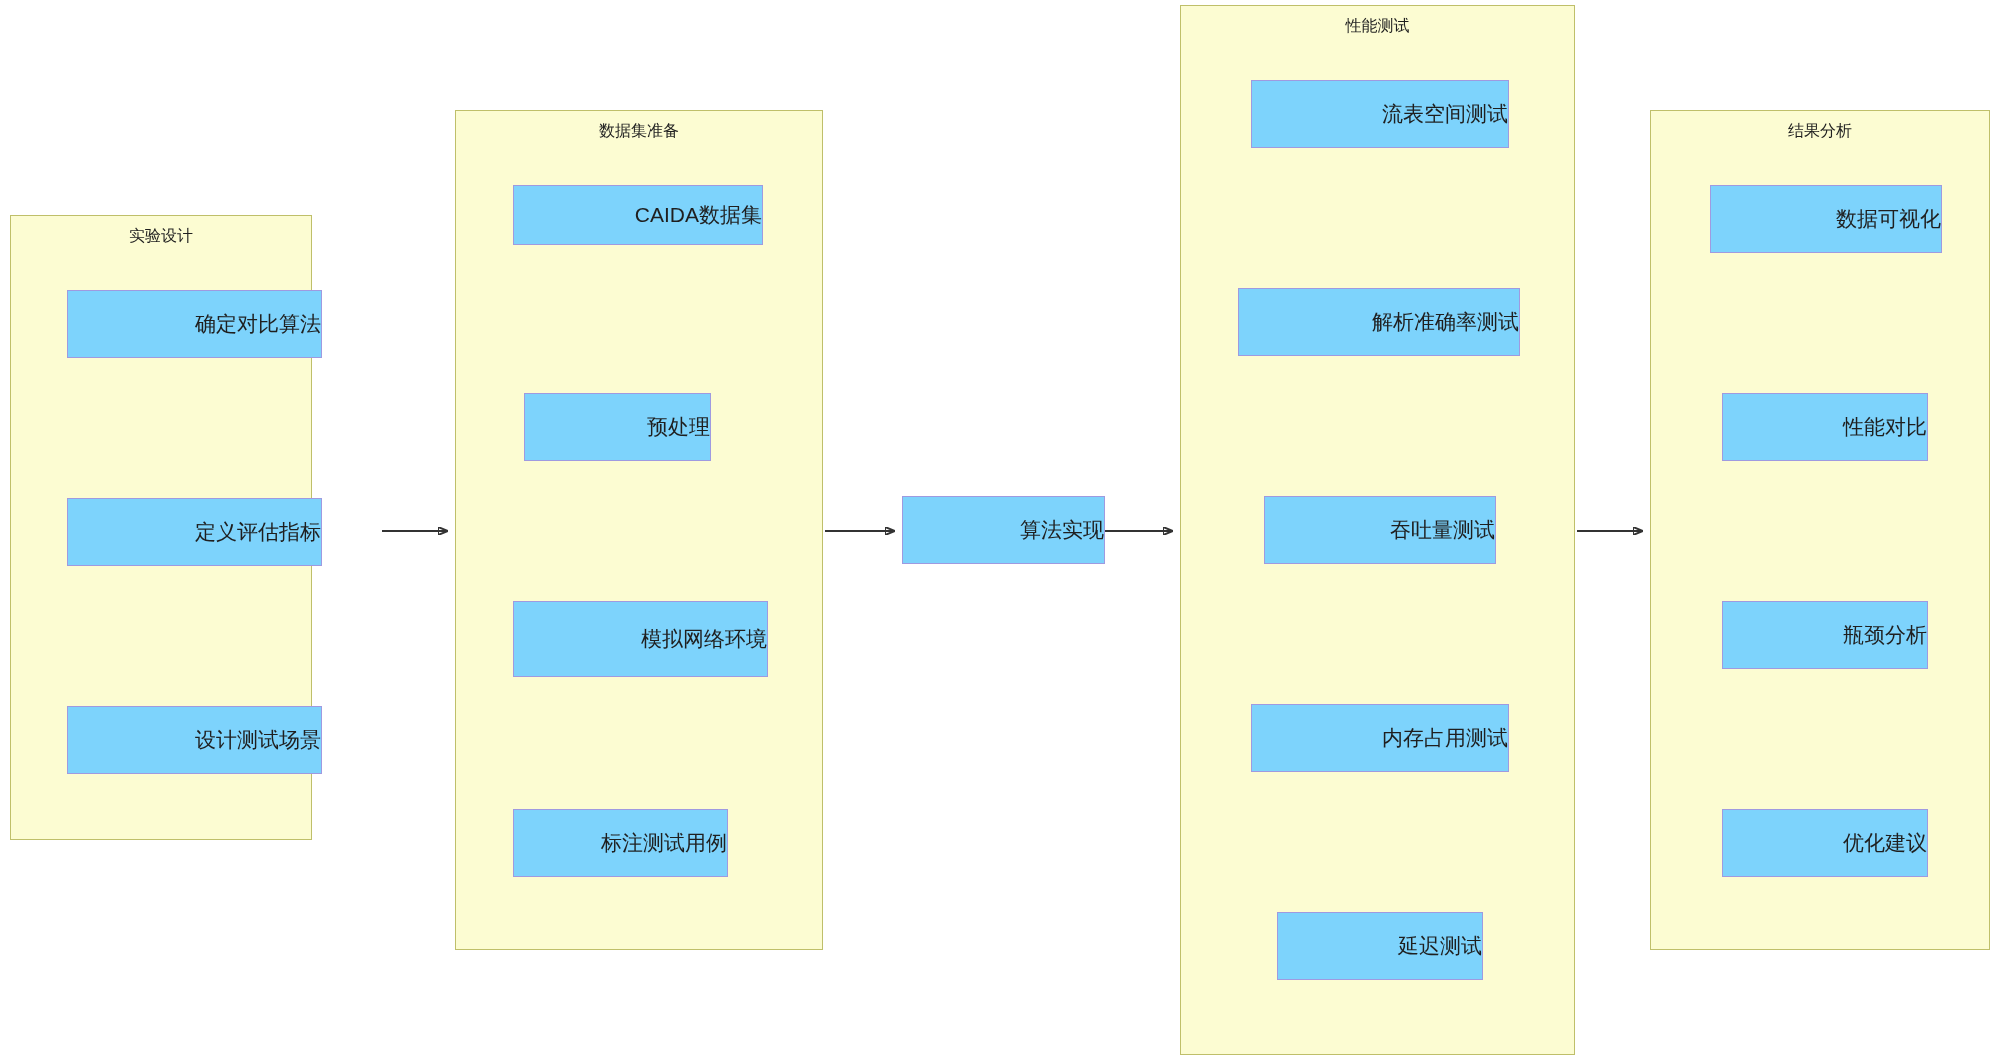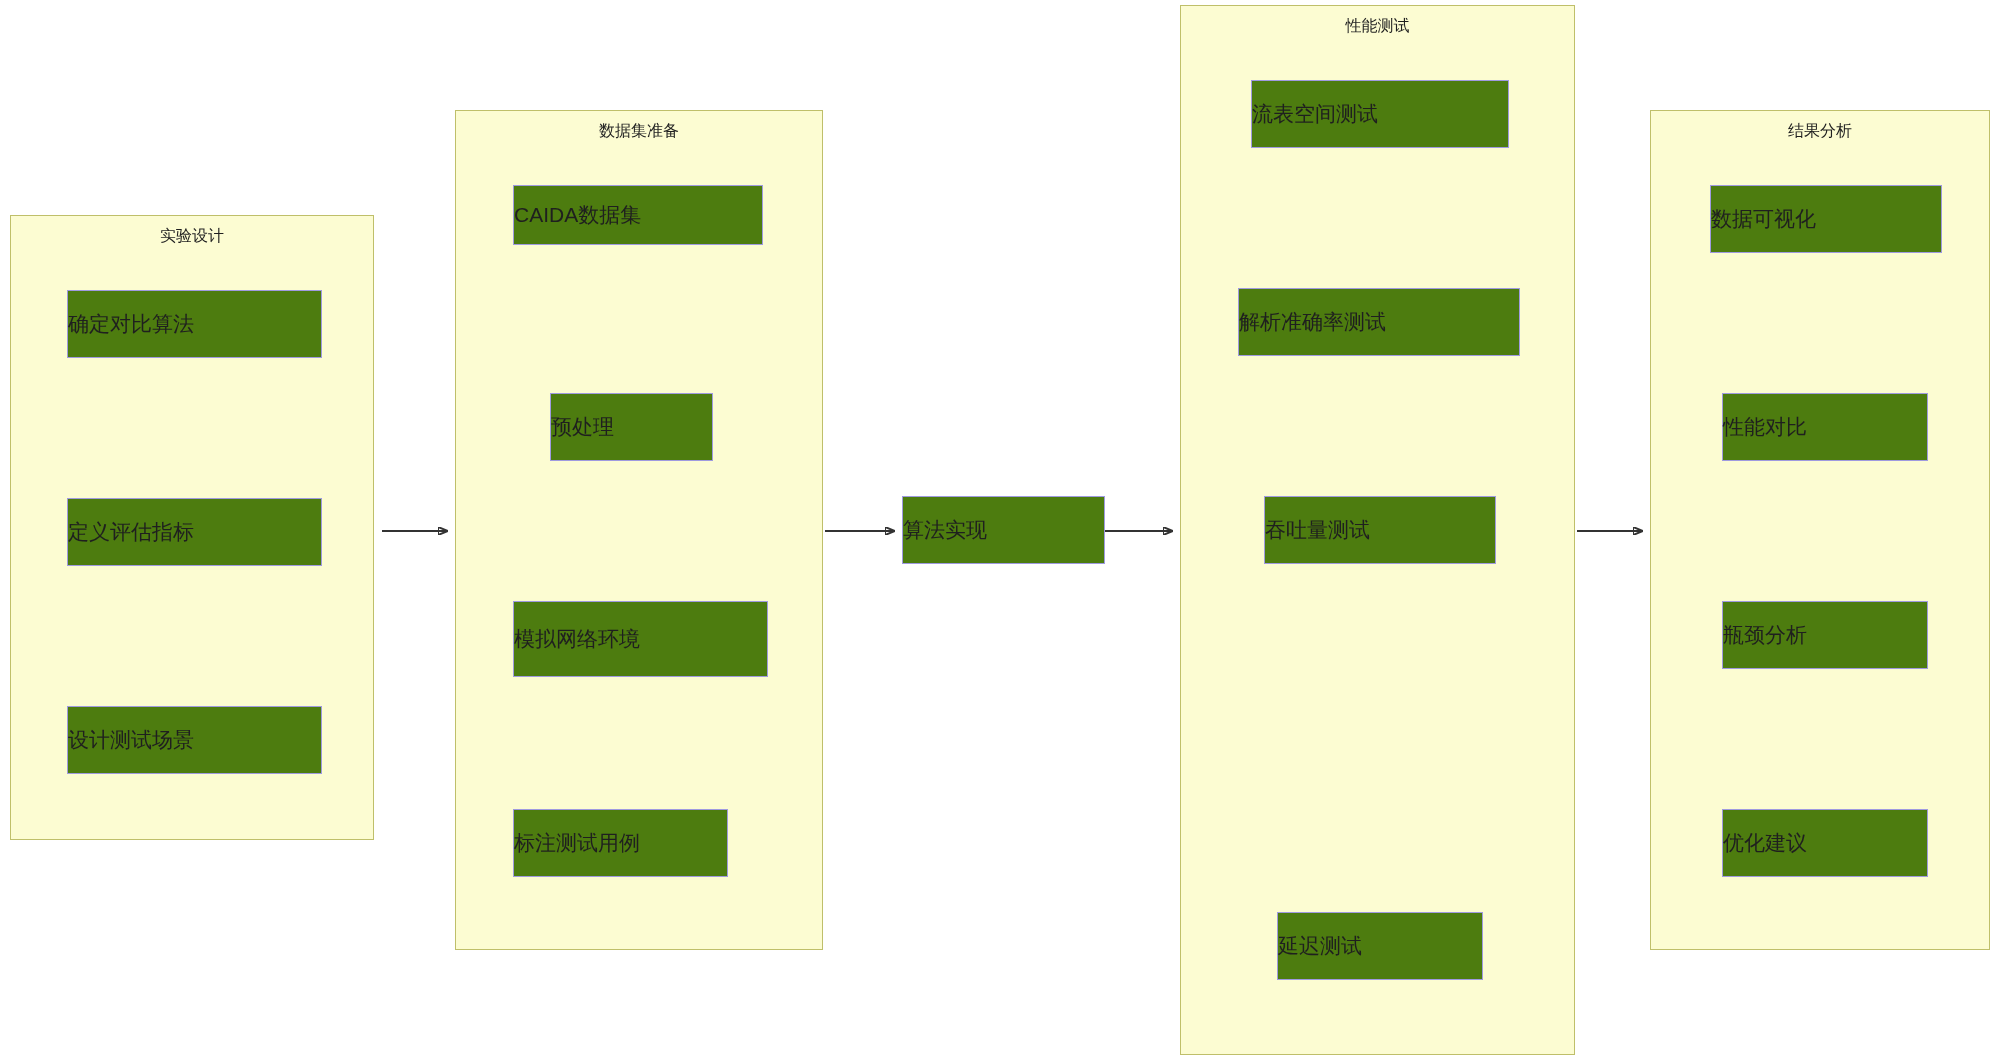--- a/index.html
+++ b/index.html
@@ -31,26 +31,26 @@
     position: absolute;
     top: 10px;
     left: 0;
     width: 100%;
     text-align: center;
     font-size: 16px;
     color: #1f1f1f;
   }
   .node {
     position: absolute;
-    background: #4d7c0f;
+    background: #7dd3fc;
     border: 1px solid #9f9ae0;
     box-sizing: border-box;
     display: flex;
     align-items: center;
-    justify-content: flex-start;
+    justify-content: flex-end;
     font-size: 21px;
     color: #1f1f1f;
     white-space: nowrap;
   }
   svg.edges {
     position: absolute;
     left: 0;
     top: 0;
     width: 2000px;
     height: 1062px;
@@ -92,40 +92,40 @@
     <line x1="1380" y1="564" x2="1380" y2="696" marker-end="url(#arrow)"></line>
     <line x1="1380" y1="772" x2="1380" y2="904" marker-end="url(#arrow)"></line>
 
     <line x1="1577" y1="531" x2="1642" y2="531" marker-end="url(#arrow)"></line>
 
     <line x1="1825" y1="253" x2="1825" y2="385" marker-end="url(#arrow)"></line>
     <line x1="1825" y1="461" x2="1825" y2="593" marker-end="url(#arrow)"></line>
     <line x1="1825" y1="669" x2="1825" y2="801" marker-end="url(#arrow)"></line>
   </svg>
 
-  <div class="cluster" style="left:10px; top:215px; width:364px; height:625px;">
+  <div class="cluster" style="left:10px; top:215px; width:302px; height:625px;">
     <div class="cluster-label">实验设计</div>
   </div>
   <div class="node" style="left:67px; top:290px; width:255px; height:68px;">
     <span>确定对比算法</span>
   </div>
   <div class="node" style="left:67px; top:498px; width:255px; height:68px;">
     <span>定义评估指标</span>
   </div>
   <div class="node" style="left:67px; top:706px; width:255px; height:68px;">
     <span>设计测试场景</span>
   </div>
 
   <div class="cluster" style="left:455px; top:110px; width:368px; height:840px;">
     <div class="cluster-label">数据集准备</div>
   </div>
   <div class="node" style="left:513px; top:185px; width:250px; height:60px;">
     <span>CAIDA数据集</span>
   </div>
-  <div class="node" style="left:550px; top:393px; width:163px; height:68px;">
+  <div class="node" style="left:524px; top:393px; width:187px; height:68px;">
     <span>预处理</span>
   </div>
   <div class="node" style="left:513px; top:601px; width:255px; height:76px;">
     <span>模拟网络环境</span>
   </div>
   <div class="node" style="left:513px; top:809px; width:215px; height:68px;">
     <span>标注测试用例</span>
   </div>
 
   <div class="node" style="left:902px; top:496px; width:203px; height:68px;">
@@ -137,20 +137,23 @@
   </div>
   <div class="node" style="left:1251px; top:80px; width:258px; height:68px;">
     <span>流表空间测试</span>
   </div>
   <div class="node" style="left:1238px; top:288px; width:282px; height:68px;">
     <span>解析准确率测试</span>
   </div>
   <div class="node" style="left:1264px; top:496px; width:232px; height:68px;">
     <span>吞吐量测试</span>
   </div>
+  <div class="node" style="left:1251px; top:704px; width:258px; height:68px;">
+    <span>内存占用测试</span>
+  </div>
   <div class="node" style="left:1277px; top:912px; width:206px; height:68px;">
     <span>延迟测试</span>
   </div>
 
   <div class="cluster" style="left:1650px; top:110px; width:340px; height:840px;">
     <div class="cluster-label">结果分析</div>
   </div>
   <div class="node" style="left:1710px; top:185px; width:232px; height:68px;">
     <span>数据可视化</span>
   </div>

